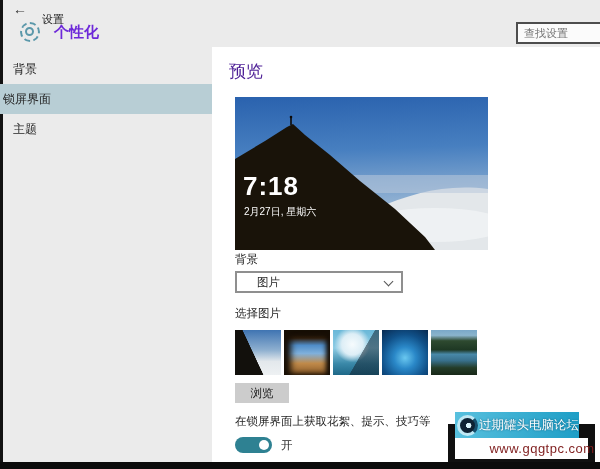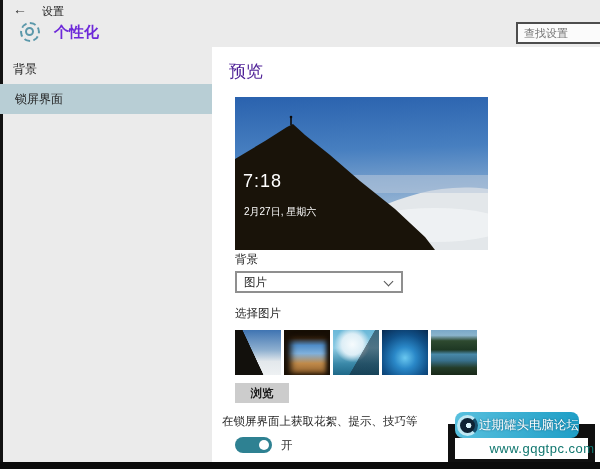--- a/index.html
+++ b/index.html
@@ -12,60 +12,60 @@
   }
   .abs { position:absolute; }
 
   
   .left-edge { left:0; top:0; width:3px; height:462px; background:#121212; }
   .bottom-bar { left:0; top:462px; width:600px; height:7px; background:#0b0b0b; }
   .main-panel { left:212px; top:47px; width:388px; height:415px; background:#ffffff; }
 
   
   .back-arrow { left:13px; top:1px; font-size:14px; color:#333; cursor:default; }
-  .win-title  { left:42px; top:4px; font-size:11px; color:#222; }
+  .win-title  { left:42px; top:12px; font-size:11px; color:#222; }
 
   
   .gear { left:20px; top:22px; width:20px; height:20px; border-radius:50%;
           border:2.5px dashed #5b98aa; }
   .gear-inner { position:absolute; left:3px; top:3px; width:9px; height:9px;
           border-radius:50%; border:2px solid #5b98aa; }
   .app-title { left:54px; top:23px; font-size:15px; font-weight:bold; color:#6d28d9; }
 
   .search-input {
     left:516px; top:22px; width:92px; height:22px;
     border:2px solid #4d4d4d; background:#fbfbfb;
     font-size:11px; padding:0 6px; color:#333; outline:none;
     font-family:"Liberation Sans","DejaVu Sans",sans-serif;
   }
 
   
   .sidebar { left:3px; top:54px; width:209px; }
   .side-item { height:30px; line-height:30px; padding-left:10px; font-size:12px;
                color:#1f1f1f; cursor:default; }
-  .side-item.selected { background:#b8ced5; margin-left:-3px; padding-left:15px; }
+  .side-item.selected { background:#b8ced5; margin-left:-3px; padding-left:3px; }
 
   
   .preview-heading { left:229px; top:60px; font-size:17px; color:#4c1d95; }
 
   .lock-preview { left:235px; top:97px; width:253px; height:153px; overflow:hidden;
     background:linear-gradient(178deg,#2a62ae 0%,#477fc0 35%,#8fb0d2 68%,#cfdce6 100%); }
   .lock-preview svg { display:block; width:100%; height:100%; }
-  .lp-time { position:absolute; left:8px; top:74px; font-size:18px; color:#fff;
-             letter-spacing:1px; font-weight:400; }
+  .lp-time { position:absolute; left:8px; top:74px; font-size:26px; color:#fff;
+             letter-spacing:1px; font-weight:700; }
   .lp-date { position:absolute; left:9px; top:108px; font-size:10px; color:#fff; }
 
   .field-label { font-size:11.5px; color:#1f1f1f; }
   .bg-label     { left:235px; top:252px; }
   .choose-label { left:235px; top:306px;font-family:Liberation Mono, monospace; }
-  .tips-label   { left:222px; top:414px; }
+  .tips-label   { left:235px; top:414px; }
 
   .bg-dropdown { left:235px; top:271px; width:168px; height:22px;
     border:2px solid #8f8f8f; background:#fff; font-size:11.5px;
-    line-height:18px; padding-left:7px; cursor:default; }
+    line-height:18px; padding-left:20px; cursor:default; }
   .chevron { position:absolute; right:9px; top:5px; width:7px; height:7px;
     border-right:1.5px solid #555; border-bottom:1.5px solid #555;
     transform:rotate(45deg); }
 
   .thumbs { left:235px; top:330px; display:flex; gap:3px; }
   .thumb { width:46px; height:45px; }
   .thumb-hero {
     background:
       linear-gradient(65deg,#12100c 42%,rgba(0,0,0,0) 43%),
       linear-gradient(180deg,#3f74b2 0%,#8fb0d0 45%,#e3e8ec 70%,#eef1f3 100%); }
@@ -76,62 +76,63 @@
     background:
       linear-gradient(120deg,rgba(10,20,30,0) 58%,rgba(15,28,40,.5) 59%),
       radial-gradient(circle at 42% 32%,#f6fbfd 0%,#ddeef6 26%,rgba(255,255,255,0) 44%),
       linear-gradient(180deg,#6ab8d8 0%,#8ecce4 40%,#3a88a8 75%,#1e6888 100%); }
   .thumb-ice {
     background:radial-gradient(circle at 50% 62%,#6ac8f0 0%,#2a88c8 30%,#105088 65%,#082a50 100%); }
   .thumb-lake {
     background:linear-gradient(180deg,#7aa8c8 0%,#8ab4cc 12%,#2e4a30 24%,#1e3824 44%,#4888a8 54%,#38708c 68%,#243c28 84%,#182818 100%); }
 
   .browse-btn { left:235px; top:383px; width:54px; height:20px; background:#cccccc;
-    font-size:11.5px; text-align:center; line-height:20px; color:#1a1a1a; cursor:default;font-weight:bold; }
+    font-size:11.5px; text-align:center; line-height:20px; color:#1a1a1a; cursor:default; }
 
   .toggle { left:235px; top:437px; width:37px; height:16px; border-radius:9px;
     background:#2e8192; cursor:default; }
   .knob { position:absolute; right:3px; top:3px; width:10px; height:10px;
     border-radius:50%; background:#fff; }
   .toggle-state { left:281px; top:438px; font-size:11.5px; }
 
   
   .wm-shadow { left:448px; top:424px; width:147px; height:38px; background:#101010; }
   .wm-banner { left:455px; top:412px; width:124px; height:26px;
     background:linear-gradient(90deg,#58c0de,#1e9ec6);
-    display:flex; align-items:center;border-radius:8px; }
+    display:flex; align-items:center; }
   .wm-logo { width:21px; height:21px; margin-left:2px; border-radius:50%;
     border:3px solid #bfe8f4; border-right-color:#17506e;
     background:radial-gradient(circle at 58% 50%,#d8f2fa 0 2.5px,#0e2234 3px);
     flex:0 0 auto; }
   .wm-text { color:#fff; font-size:12.5px; margin-left:1px; white-space:nowrap;
     text-shadow:0 0 2px rgba(0,60,90,.8); }
   .wm-url-strip { left:455px; top:438px; width:133px; height:21px; background:#fff;
     display:flex; align-items:center; justify-content:center; }
-  .wm-url { font-size:13px; color:#0f766e; letter-spacing:.5px;margin-left:41px; }
+  .wm-url { font-size:13px; color:#7f1d1d; letter-spacing:.5px;margin-left:41px; }
 </style>
 </head>
 <body>
 
 <div class="abs main-panel"></div>
 <div class="abs left-edge"></div>
 <div class="abs bottom-bar"></div>
 
 <div class="abs back-arrow">←</div>
 <div class="abs win-title">设置</div>
 
 <div class="abs gear">
     <div class="gear-inner"></div>
   </div>
 <div class="abs app-title">个性化</div>
 <input class="abs search-input" type="text" placeholder="查找设置" style="">
 
 <div class="abs sidebar">
   <div class="side-item">背景</div>
   <div class="side-item selected">锁屏界面</div>
+  <div class="side-item">主题</div>
 </div>
 
 <div class="abs preview-heading">预览</div>
 
 <div class="abs lock-preview">
   <svg viewBox="0 0 253 153" preserveAspectRatio="none">
     <path d="M60,153 L253,153 L253,92 C210,87 178,96 140,112 C110,124 85,138 60,153 Z" fill="#e3e7ea"></path>
     <ellipse cx="200" cy="128" rx="72" ry="17" fill="#f2f4f6" opacity="0.75"></ellipse>
     <rect x="118" y="78" width="135" height="18" fill="#b9c9da" opacity="0.55"></rect>
     <path d="M0,62 L30,44 L52,30 L58,27 L70,38 L95,58 L125,84 L160,112 L190,140 L200,153 L0,153 Z" fill="#191309"></path>

